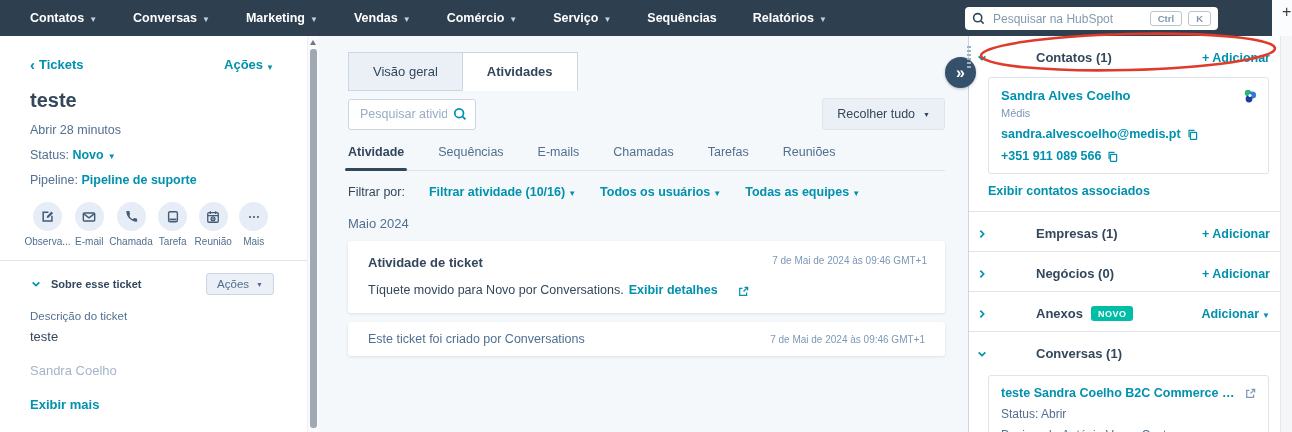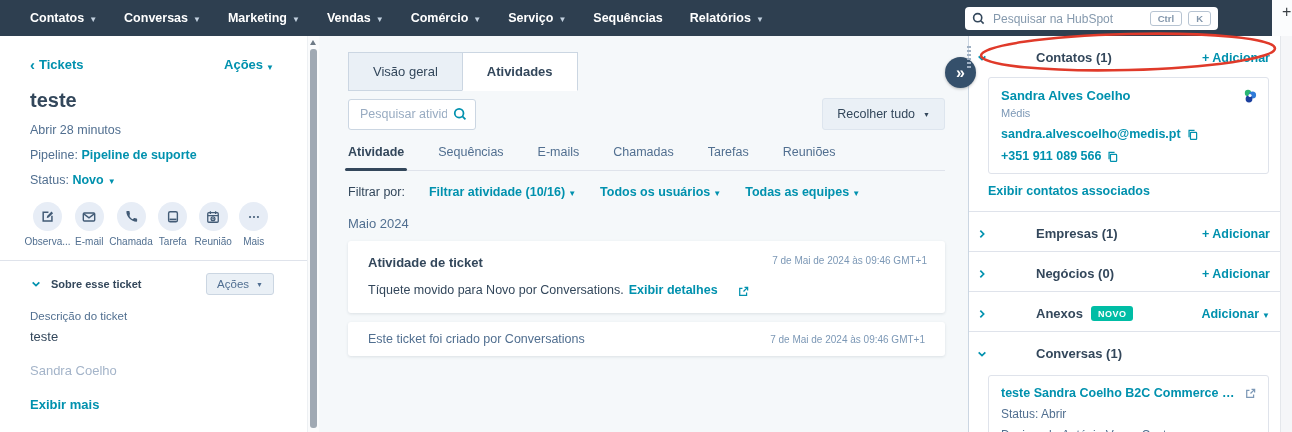--- a/index.html
+++ b/index.html
@@ -1,21 +1,21 @@
 <!DOCTYPE html>
 <html><head>
 <meta charset="utf-8">
 <style>
   html,body{margin:0;padding:0;background:#fff;}
   .screen{position:relative;width:1292px;height:432px;overflow:hidden;
           font-family:"Liberation Sans",sans-serif;color:#33475b;background:#fff;}
 
   
   .topnav{position:absolute;left:0;top:0;width:1272px;height:36px;background:#2e3f50;
-          display:flex;align-items:center;box-sizing:border-box;padding-left:30px;gap:27px;z-index:5;}
+          display:flex;align-items:center;box-sizing:border-box;padding-left:30px;gap:36px;z-index:5;}
   .nav-item{display:flex;align-items:center;gap:5px;color:#fff;font-size:12.5px;font-weight:700;cursor:pointer;white-space:nowrap;}
   .nav-caret{font-size:8px;color:#c3d1e0;transform:translateY(1px);}
   .nav-search{position:absolute;left:965px;top:7px;width:253px;height:23px;background:#fff;border-radius:4px;
               display:flex;align-items:center;padding:0 7px;box-sizing:border-box;gap:6px;z-index:6;}
   .nav-search svg{flex:0 0 auto;}
   .nav-search input{border:none;outline:none;flex:1;font-size:12px;color:#33475b;font-family:"Liberation Sans",sans-serif;min-width:0;background:transparent;}
   .nav-search input::placeholder{color:#8599ad;}
   .kbd{border:1px solid #b7c4d2;color:#8296ab;border-radius:3px;font-size:9.5px;padding:1px 7px;line-height:1.2;font-weight:700;}
   .corner{position:absolute;left:1272px;top:0;width:20px;height:36px;background:#fbfcfd;z-index:5;}
   .corner .plus{position:absolute;left:10px;top:3px;font-size:16px;color:#3a3f45;font-weight:400;}
@@ -175,26 +175,26 @@
         <span>Tickets</span>
       </span>
       <span class="link">
         <span>Ações</span><span class="sm-caret nav-caret" style="color:#0091ae">▼</span>
       </span>
     </div>
 
     <div class="ticket-title">teste</div>
     <div class="meta">Abrir 28 minutos</div>
     <div class="meta">
+      <span>Status:</span>
+      <b> <span>Novo</span></b><span class="sm-caret" style="color:#0091ae;font-size:8px;margin-left:4px">▼</span>
+    </div>
+    <div class="meta">
       <span>Pipeline:</span>
       <b> <span>Pipeline de suporte</span></b>
-    </div>
-    <div class="meta">
-      <span>Status:</span>
-      <b> <span>Novo</span></b><span class="sm-caret" style="color:#0091ae;font-size:8px;margin-left:4px">▼</span>
     </div>
 
     <div class="quick">
       <div class="qa">
         <span class="qa-circle">
             <svg width="14" height="14" viewBox="0 0 16 16" fill="none" stroke="#425b76" stroke-width="1.7">
               <path d="M12.5 6.5v6h-10v-10h6"></path>
               <path d="m7 9 1.8-.4 5-5L12 1.8l-5 5L6.6 9z" fill="#425b76" stroke="none"></path>
             </svg>
           </span>

